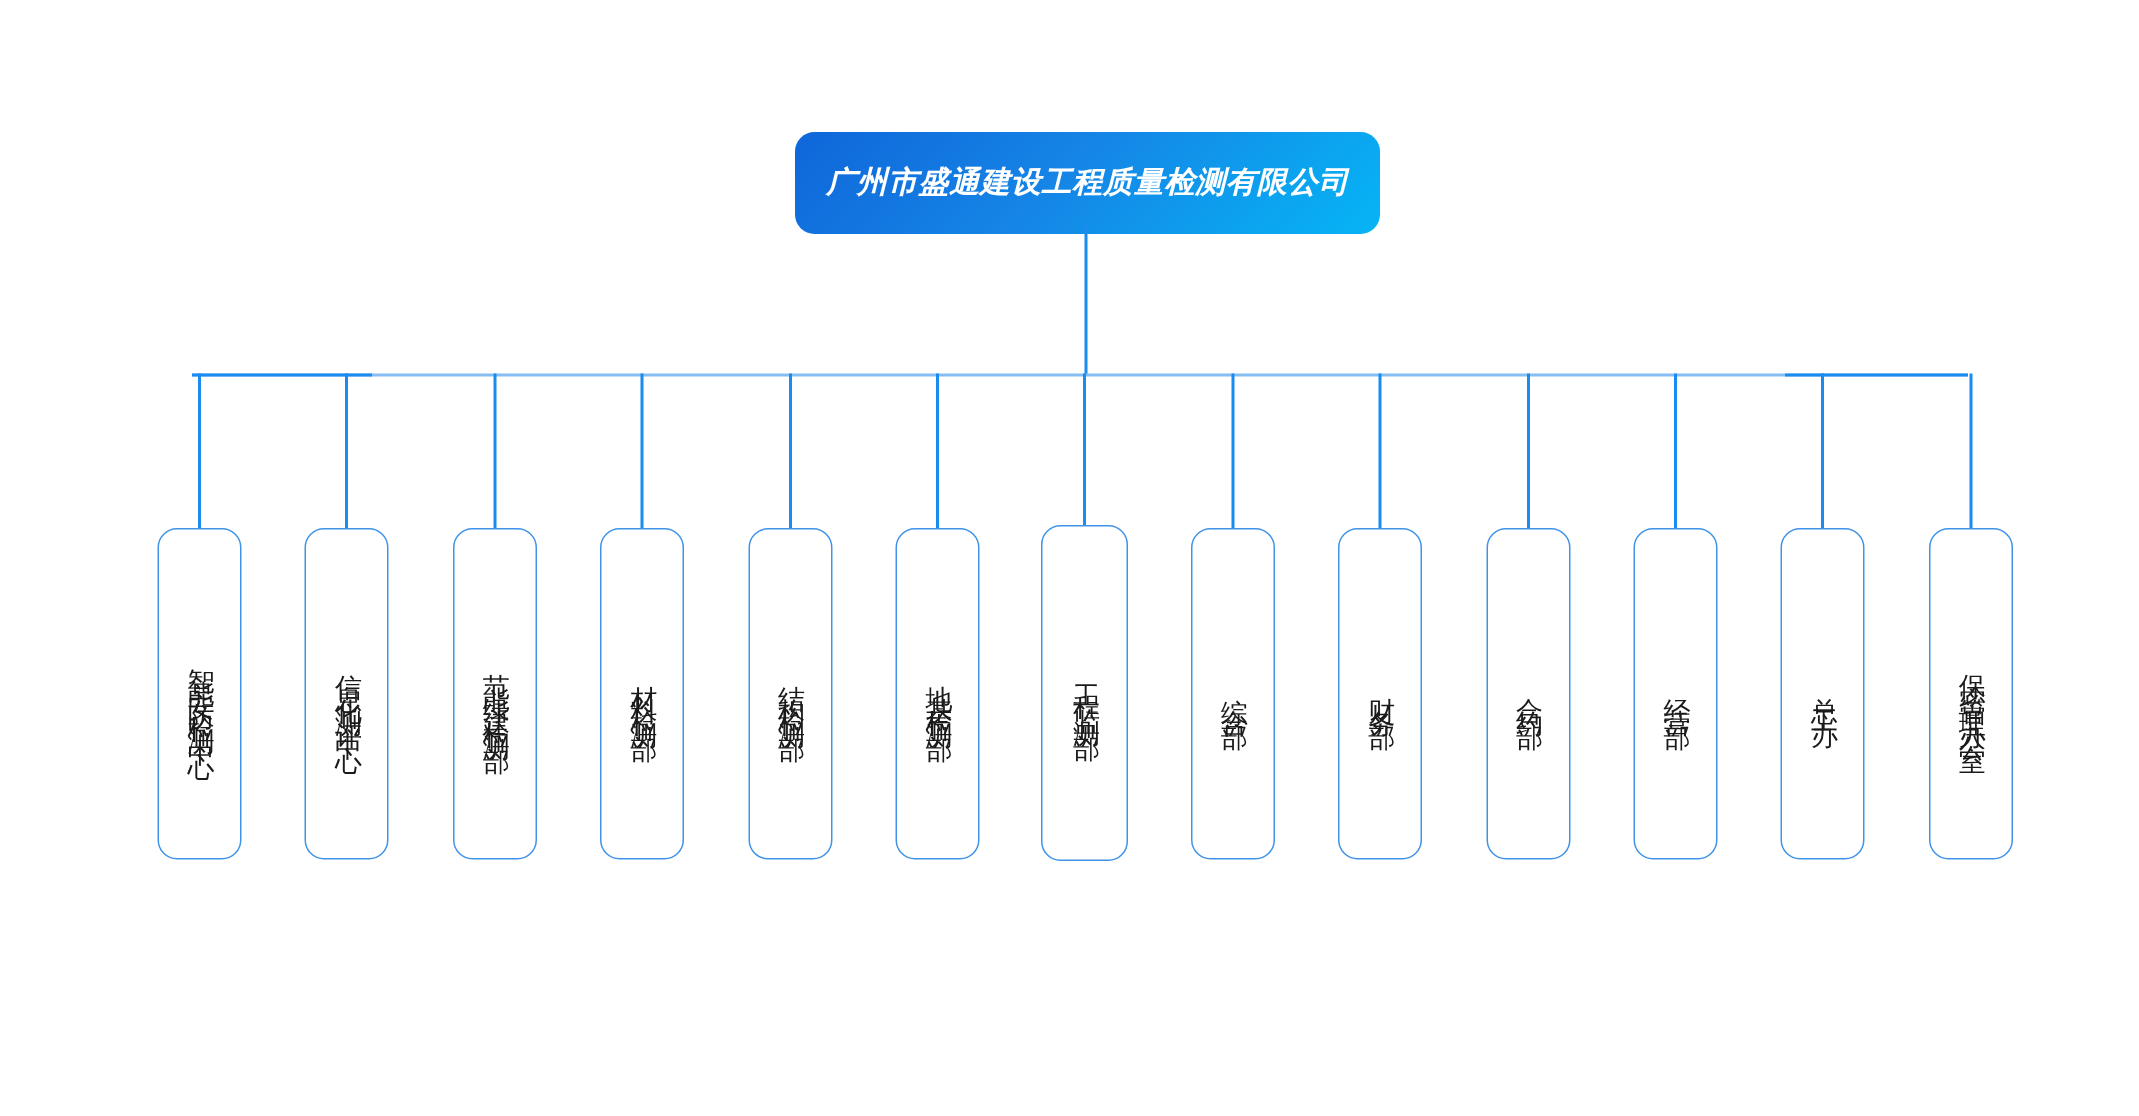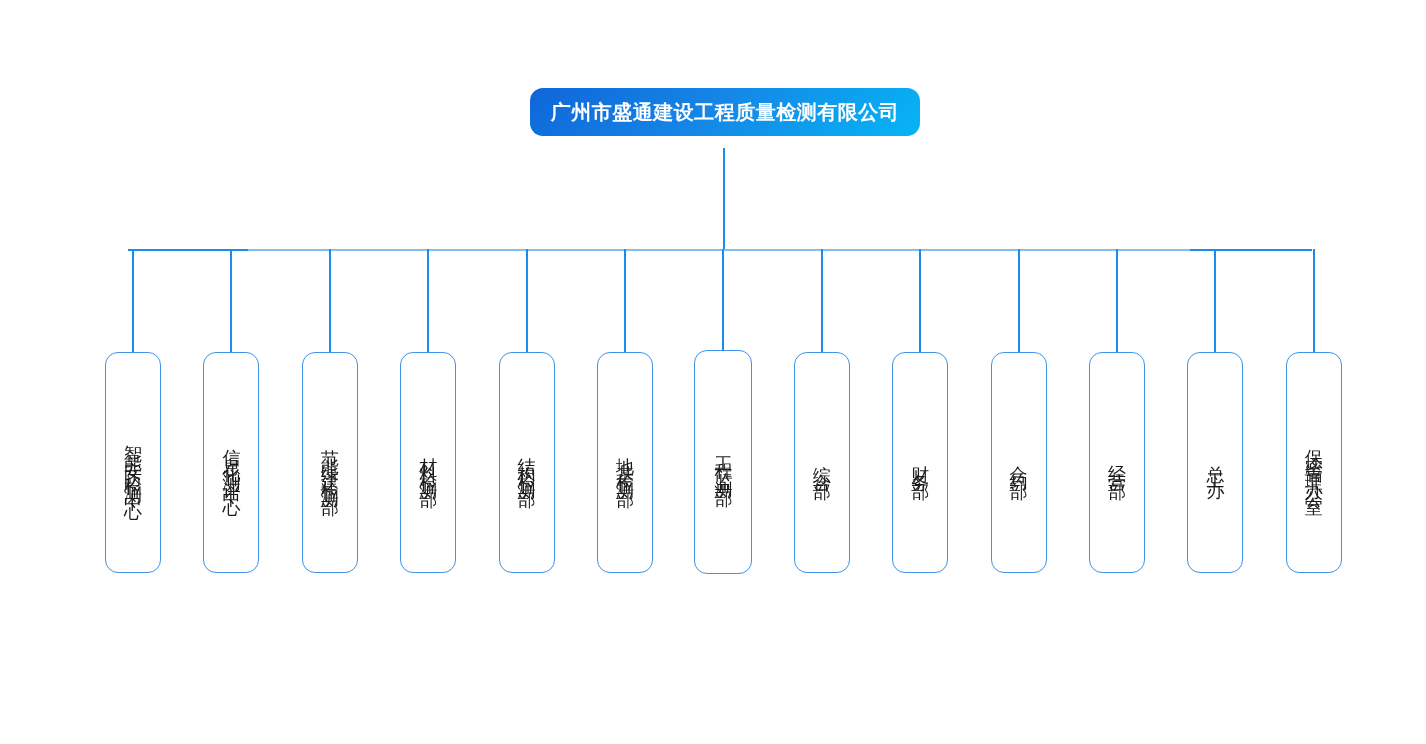--- a/index.html
+++ b/index.html
@@ -20,27 +20,28 @@
     height: 744px;
     background: #ffffff;
   }
 
   
   .root-node {
     position: absolute;
     left: 530px;
     top: 88px;
     width: 390px;
-    height: 48px;
+    height: 68px;
     border-radius: 13px;
     background: linear-gradient(135deg, #0f66d9 0%, #1585e6 45%, #06b5f5 100%);
     display: flex;
     align-items: center;
     justify-content: center;
     box-sizing: border-box;
+    font-style: italic;
   }
   .root-label {
     color: #ffffff;
     font-size: 20px;
     font-weight: bold;
     letter-spacing: 0.5px;
     white-space: nowrap;
     line-height: 1;
   }
 

